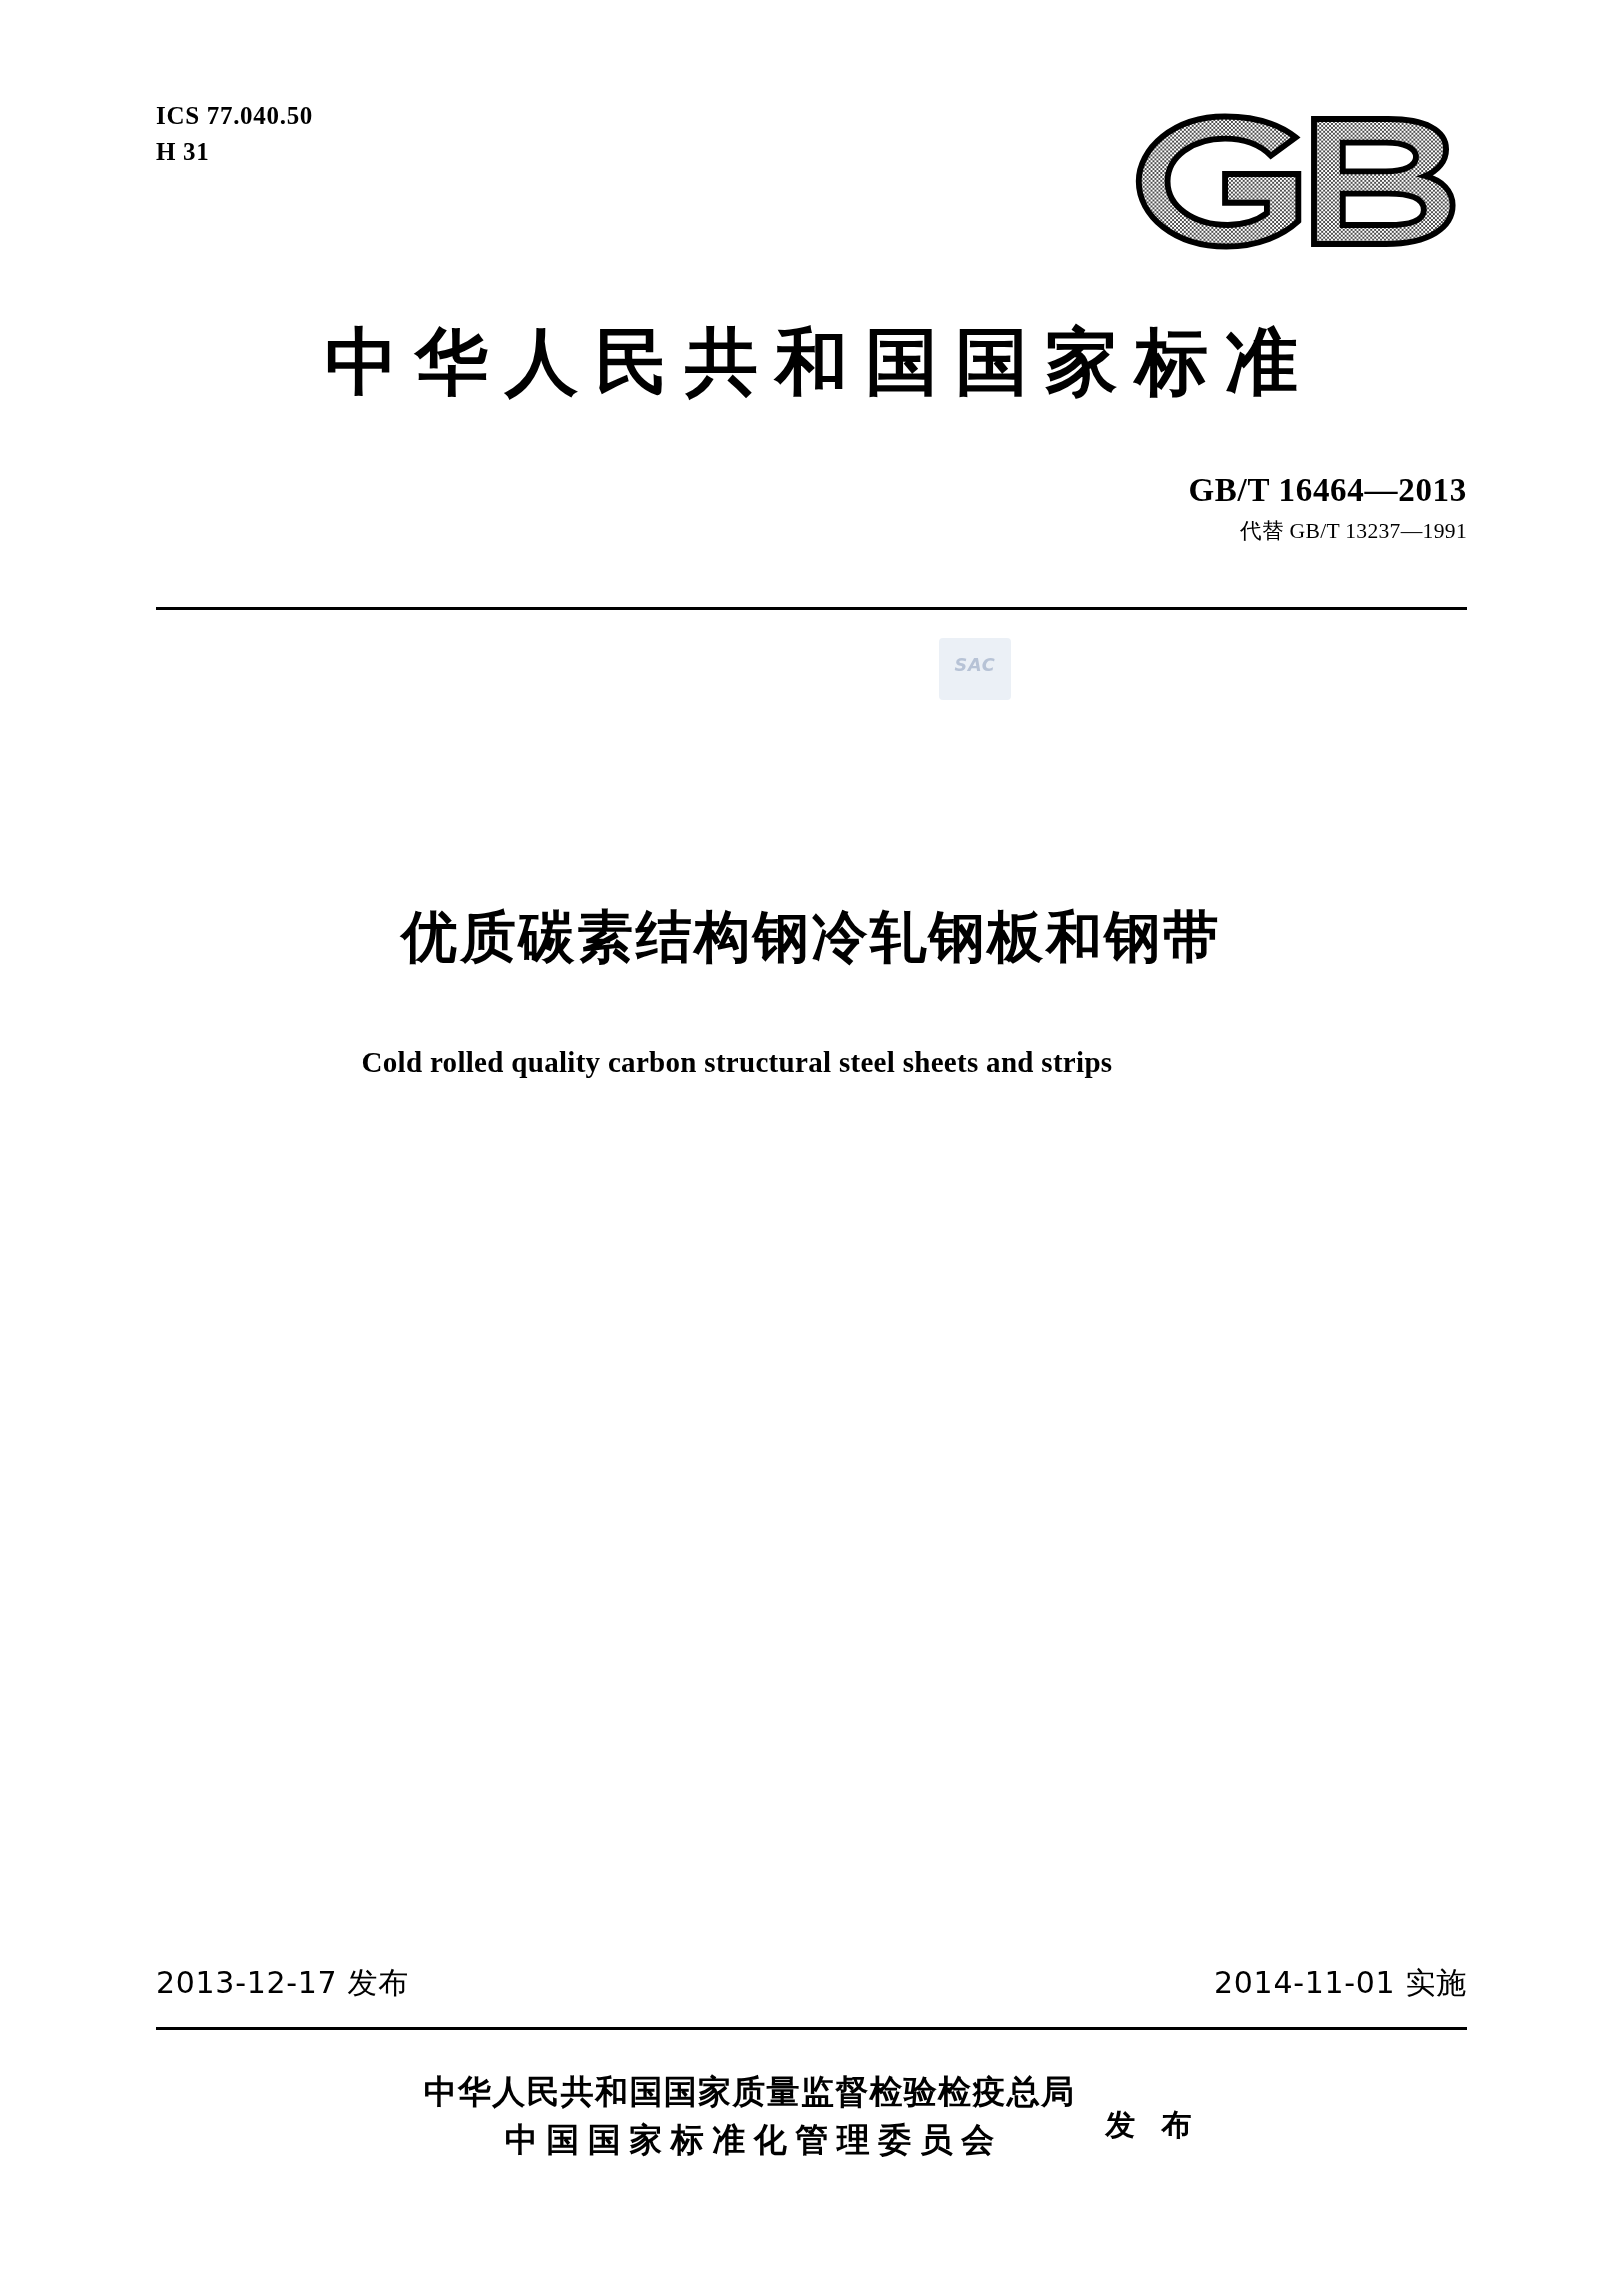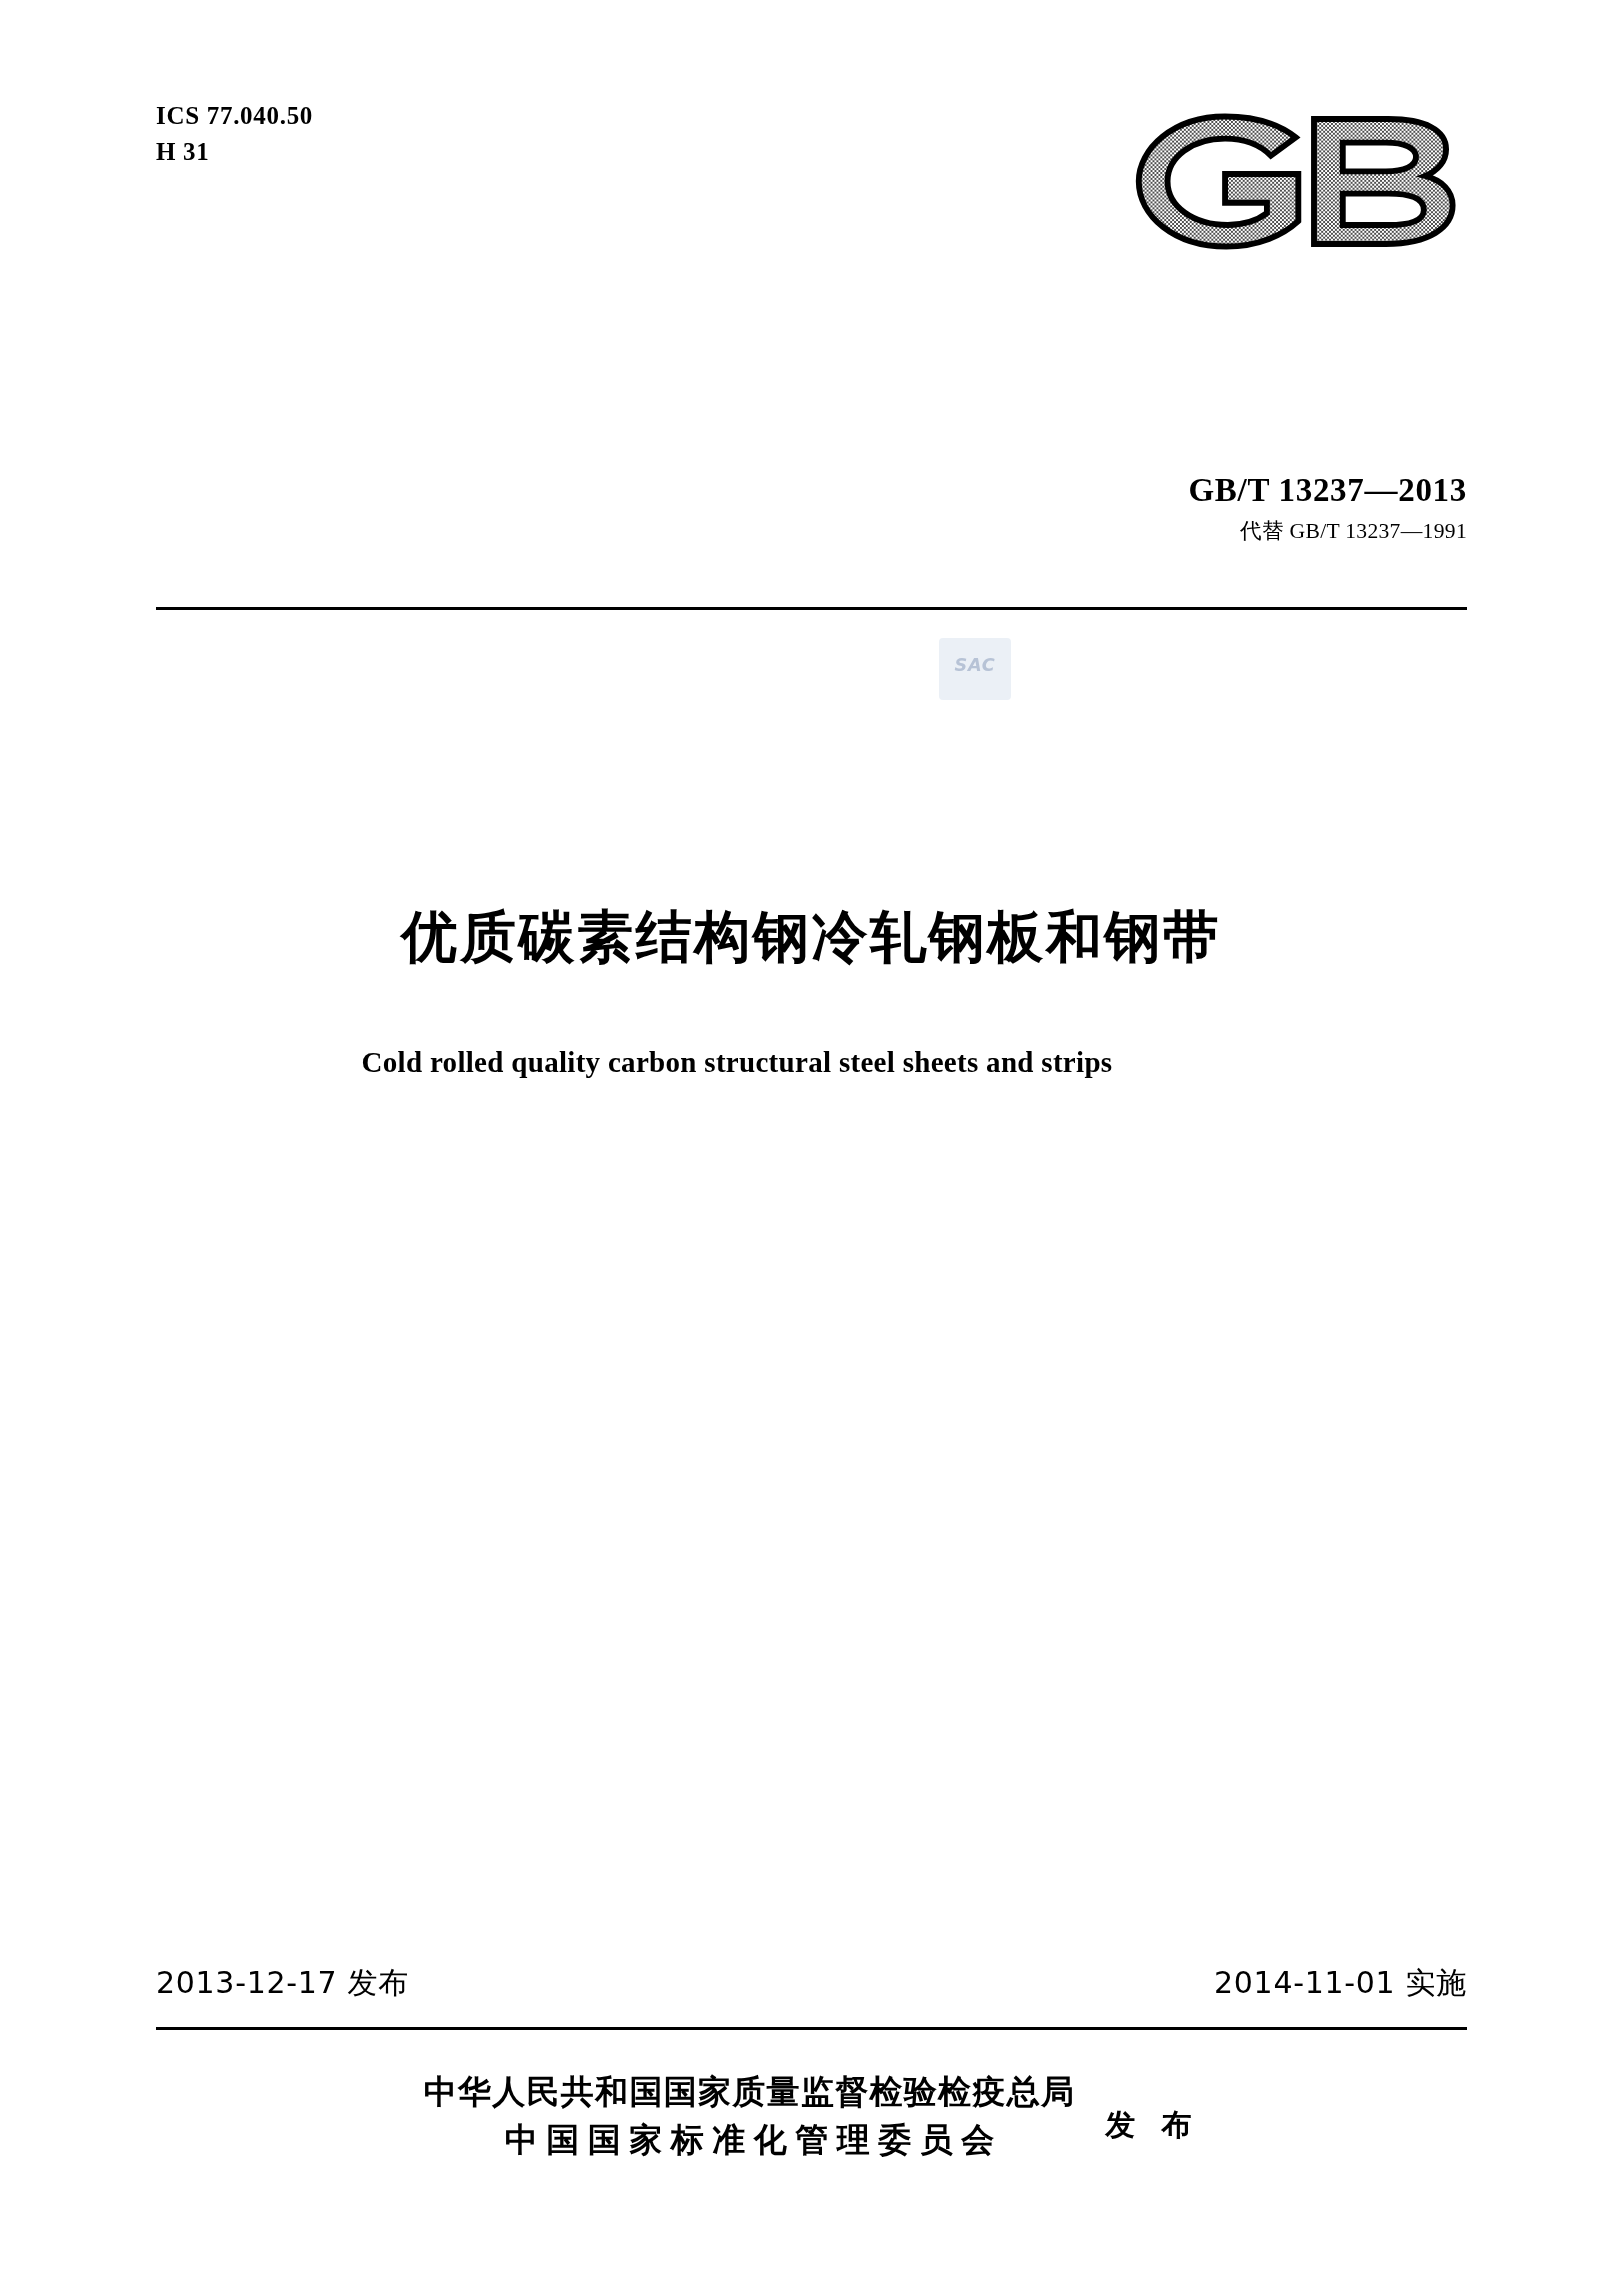--- a/index.html
+++ b/index.html
@@ -233,23 +233,24 @@
       </defs>
 
       <path d="M150 8 C70 8 18 58 18 107 C18 160 72 207 152 207 C200 207 238 190 262 168 L262 96 L150 96 L150 140 L214 140 L214 156 C198 168 178 174 154 174 C102 174 62 146 62 107 C62 70 100 42 150 42 C180 42 204 52 220 68 L258 40 C230 18 196 8 150 8 Z" fill="url(#hatch)" stroke="#000" stroke-width="9"></path>
 
       <path d="M286 12 L286 203 L396 203 C462 203 498 178 498 144 C498 122 482 106 456 99 C476 91 488 76 488 58 C488 29 456 12 400 12 Z
                M330 48 L396 48 C424 48 442 56 442 70 C442 84 424 92 396 92 L330 92 Z
                M330 126 L400 126 C436 126 454 135 454 151 C454 166 436 174 400 174 L330 174 Z" fill="url(#hatch)" stroke="#000" stroke-width="9" fill-rule="evenodd"></path>
     </svg>
   </div>
 
+  <div class="nat-title">中华人民共和国国家标准</div>
 
   <div class="std-no">
-    <div class="num">GB/T 13237—2013</div>
+    <div class="num">GB/T 16464—2013</div>
     <div class="replaces">代替 GB/T 13237—1991</div>
   </div>
 
   <div class="rule-top"></div>
 
   <div class="sac-mark">
     <div class="sac-box"></div>
     <div class="sac-text">SAC</div>
   </div>
 

